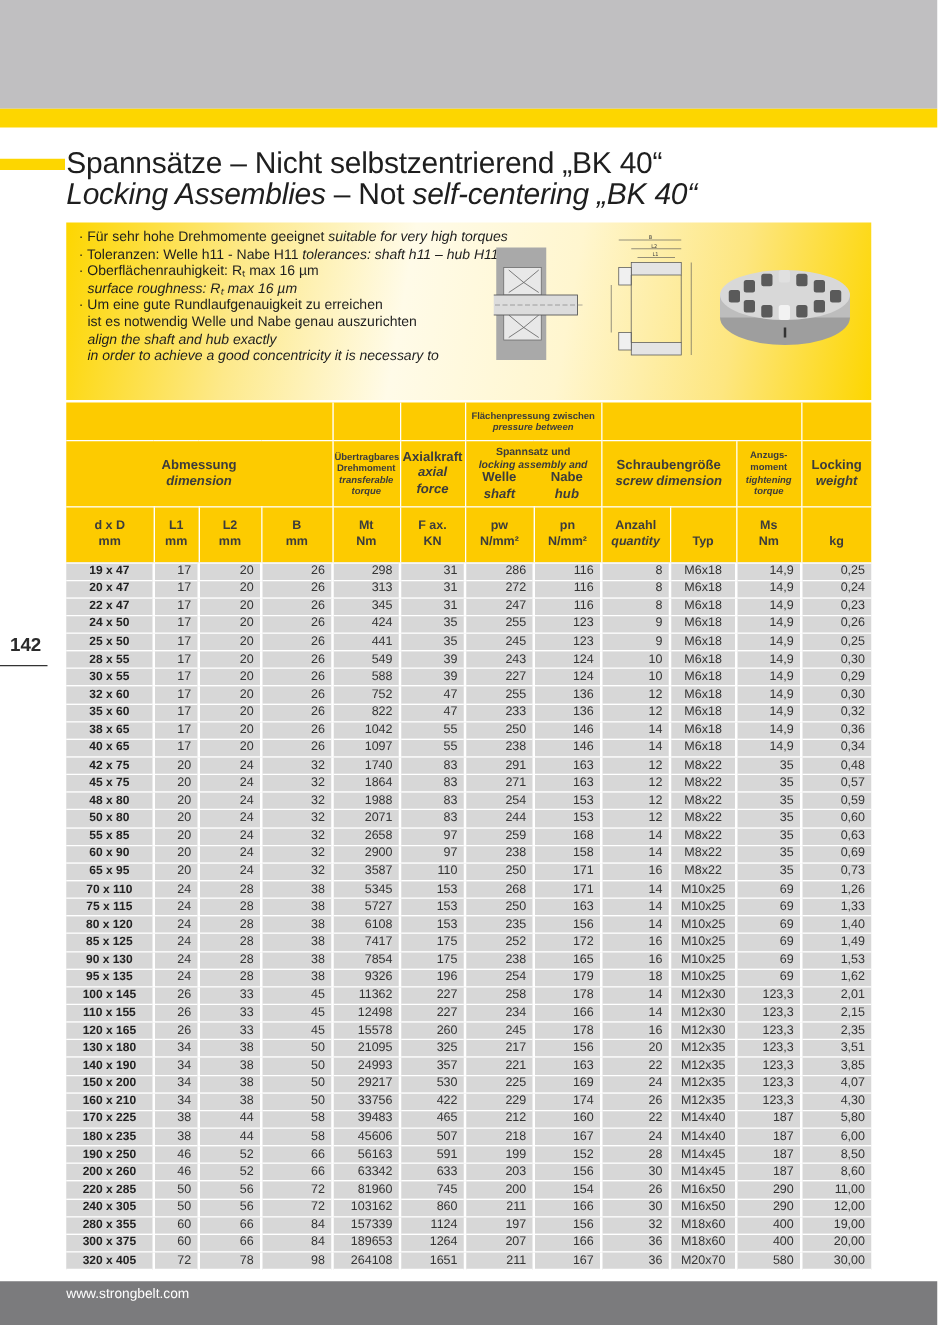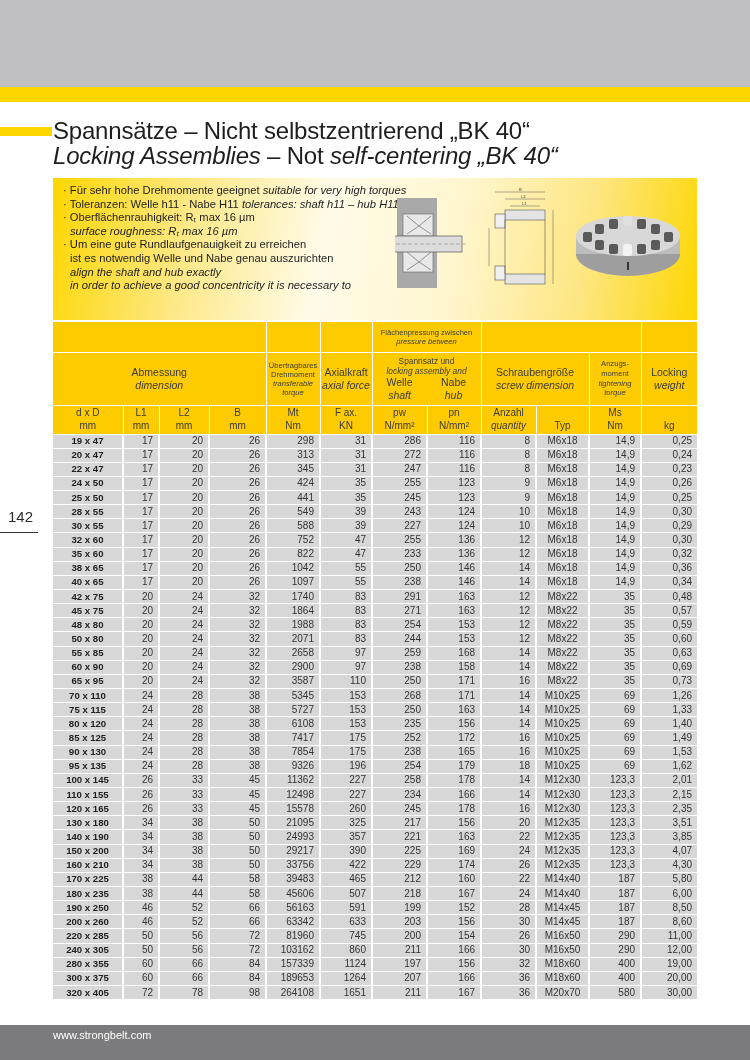--- a/index.html
+++ b/index.html
@@ -15,32 +15,32 @@
 
   .info-box { position: absolute; left: 53px; top: 178px; width: 644px; height: 142px;
     background: linear-gradient(100deg, #fdd600 0%, #fde98a 22%, #fffbe8 42%, #fff6cf 62%, #fde680 82%, #fdd600 100%); }
   .info-list { position: absolute; left: 10px; top: 6px; font-family: "Liberation Sans", sans-serif; font-size: 11.2px; line-height: 13.6px; color: #1e1e1e; }
   .info-list i { font-style: italic; }
   .info-list .indent { padding-left: 7px; }
 
   .drawing { position: absolute; left: 342px; top: 8px; width: 175px; height: 112px; }
   .photo { position: absolute; left: 520px; top: 24px; width: 110px; height: 80px; }
 
-  .page-number { position: absolute; left: 8px; top: 508px; font-size: 15px; color: #2b2b2b; font-family: "Liberation Sans", sans-serif; }
+  .page-number { position: absolute; left: 8px; top: 508px; font-size: 15px; color: #2b2b2b; font-family: "Liberation Sans", sans-serif; font-weight: bold; }
   .page-number-rule { position: absolute; left: 0; top: 532px; width: 38px; height: 1px; background: #333; }
 
   table.spec { position: absolute; left: 53px; top: 322px; width: 644px; border-collapse: collapse; table-layout: fixed; font-family: "Liberation Sans", sans-serif; }
-  table.spec th { background: #fdcb00; color: #3c3c3c; font-weight: normal; font-size: 8.8px; line-height: 11px; text-align: center; border-right: 1px solid #ffffff; border-bottom: 1px solid #ffffff; vertical-align: middle; padding: 0 1px; }
+  table.spec th { background: #fdcb00; color: #3c3c3c; font-weight: bold; font-size: 8.8px; line-height: 11px; text-align: center; border-right: 1px solid #ffffff; border-bottom: 1px solid #ffffff; vertical-align: middle; padding: 0 1px; }
   table.spec th i { font-style: italic; }
   table.spec th.big { font-size: 10.5px; line-height: 12.5px; }
   table.spec th.small { font-size: 7.6px; line-height: 9px; }
   table.spec th.tiny { font-size: 7.6px; line-height: 9.6px; }
   table.spec tr.h1 th { height: 30px; }
   table.spec tr.h2 th { height: 53px; }
-  table.spec tr.h3 th { height: 29px; font-size: 10px; line-height: 12.5px; }
+  table.spec tr.h3 th { height: 45px; font-size: 10px; line-height: 12.5px; }
   table.spec td { background: #d7d7d7; font-size: 10px; line-height: 12px; height: 14.15px; text-align: right; padding: 0 5px 0 2px; border-right: 2px solid #ffffff; border-bottom: 1px solid #ffffff; color: #333; white-space: nowrap; }
   table.spec td.dim { text-align: center; color: #222; font-weight: bold; font-size: 9.6px; padding: 0; }
   table.spec td.typ { text-align: center; padding: 0; }
   table.spec th:last-child, table.spec td:last-child { border-right: none; }
 
   .footer { position: absolute; left: 0; top: 1025px; width: 750px; height: 35px; background: #7b7b7d; }
   .footer-url { position: absolute; left: 53px; top: 4px; font-size: 11px; color: #ffffff; font-family: "Liberation Sans", sans-serif; }
 </style>
 </head>
 <body>
@@ -611,21 +611,21 @@
         <td class="typ">M12x35</td>
         <td>123,3</td>
         <td>3,85</td>
       </tr>
       <tr>
         <td class="dim">150 x 200</td>
         <td>34</td>
         <td>38</td>
         <td>50</td>
         <td>29217</td>
-        <td>390</td>
+        <td>530</td>
         <td>225</td>
         <td>169</td>
         <td>24</td>
         <td class="typ">M12x35</td>
         <td>123,3</td>
         <td>4,07</td>
       </tr>
       <tr>
         <td class="dim">160 x 210</td>
         <td>34</td>

